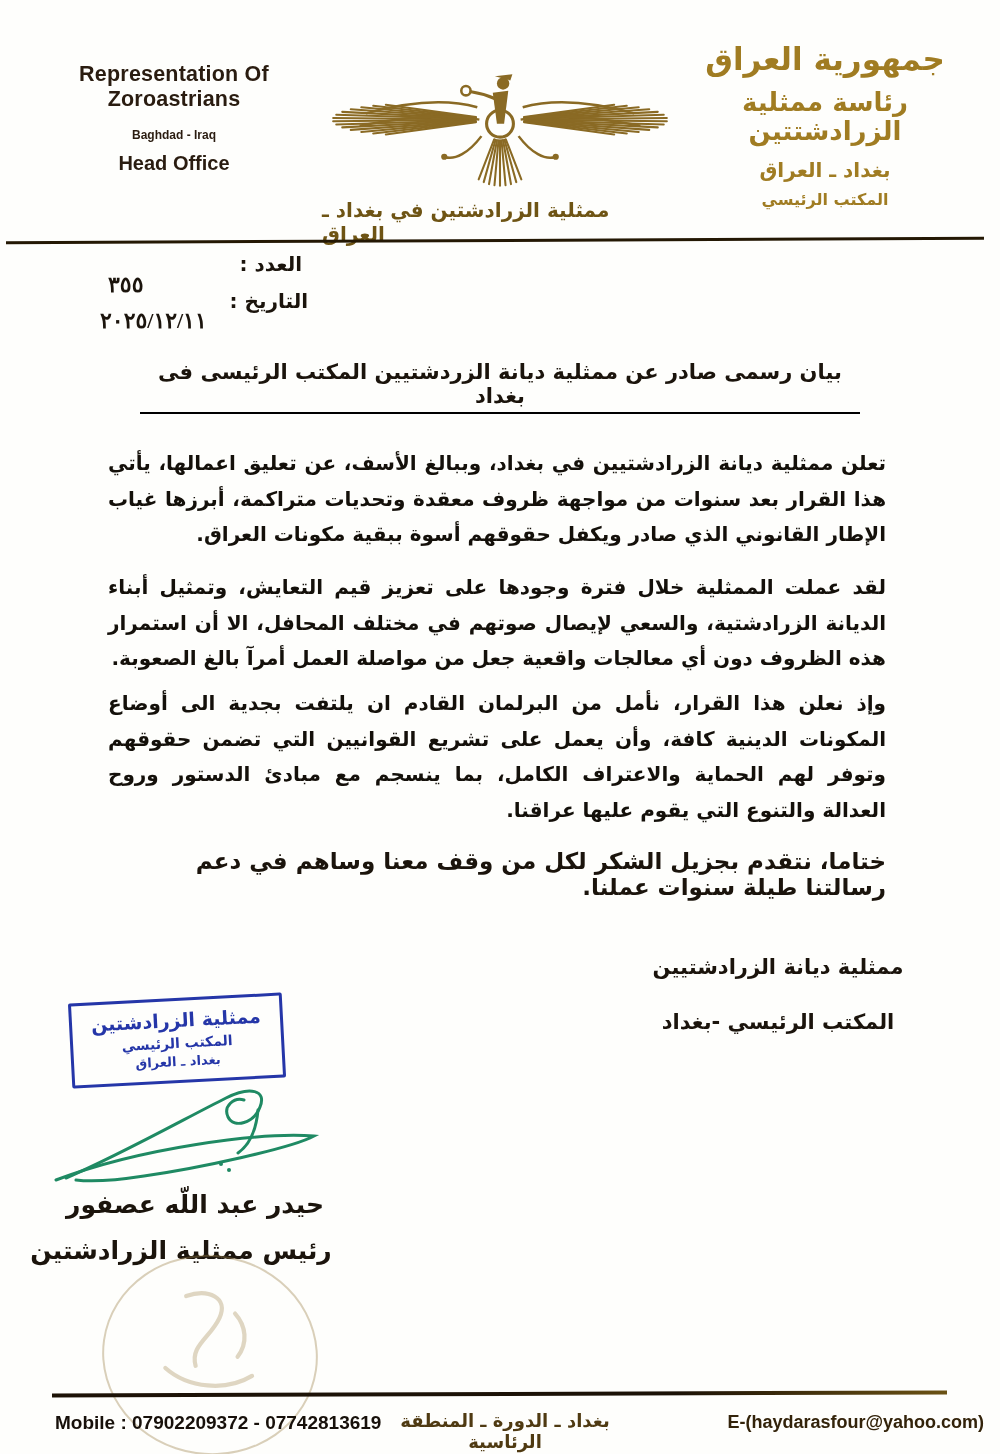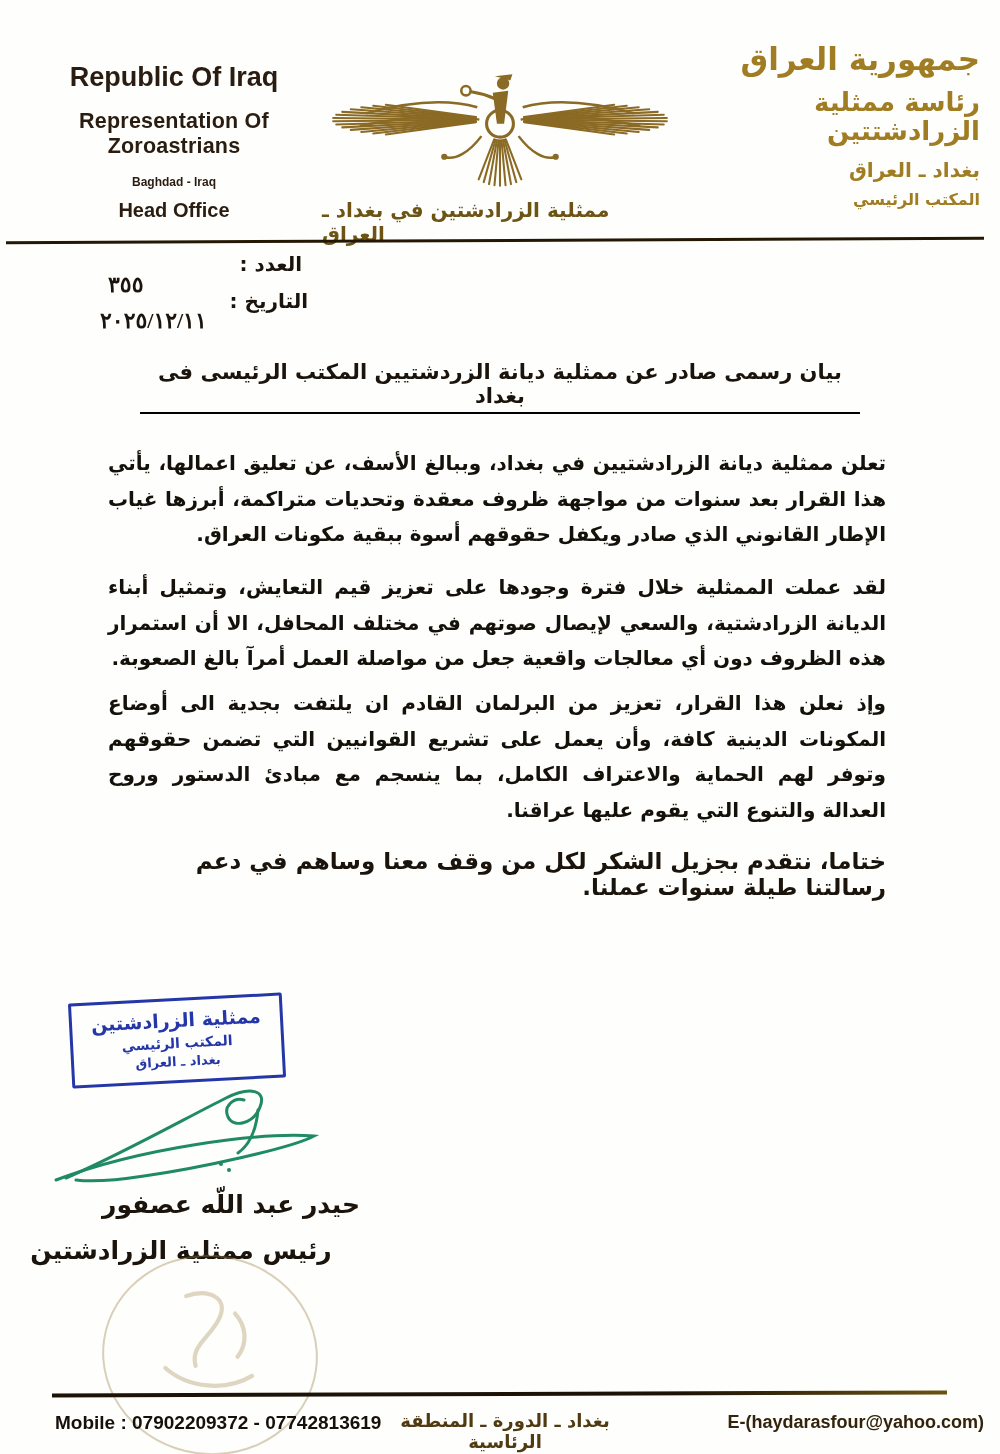--- a/index.html
+++ b/index.html
@@ -10,21 +10,21 @@
   }
   .abs{position:absolute;}
   .rtl{direction:rtl;unicode-bidi:isolate;}
   
   .hdr-en{left:28px;top:62px;width:292px;text-align:center;
     font-family:"Liberation Sans",sans-serif;color:#2a1c10;font-weight:bold;line-height:1.15;}
   .hdr-en .l1{font-size:27px;margin-bottom:16px;}
   .hdr-en .l2{font-size:21.5px;margin-bottom:18px;letter-spacing:.2px;}
   .hdr-en .l3{font-size:12px;margin-bottom:9px;}
   .hdr-en .l4{font-size:20px;}
-  .hdr-ar{right:20px;top:42px;width:310px;color:#a07c22;font-weight:bold;line-height:1.1;}
+  .hdr-ar{right:20px;top:42px;width:310px;text-align:center;color:#a07c22;font-weight:bold;line-height:1.1;}
   .hdr-ar .l1{font-size:31px;margin-bottom:12px;}
   .hdr-ar .l2{font-size:26px;margin-bottom:14px;}
   .hdr-ar .l3{font-size:20px;margin-bottom:10px;}
   .hdr-ar .l4{font-size:16px;}
   .emblem{left:322px;top:68px;width:356px;height:128px;}
   .emblem-caption{left:322px;top:198px;width:356px;text-align:left;
     font-size:20px;font-weight:bold;color:#6e5414;}
   .rule{background:#241804;height:3px;}
   .rule1{left:6px;top:239px;width:978px;transform:rotate(-.25deg);}
   
@@ -40,21 +40,21 @@
   .signoff{right:62px;top:940px;width:320px;text-align:center;font-size:21px;font-weight:600;line-height:2.6;}
   
   .stamp{left:70px;top:998px;width:188px;padding:8px 10px 9px;text-align:center;
     border:3px solid #2536a8;color:#2536a8;transform:rotate(-3deg);line-height:1.25;
     border-radius:2px;background:rgba(255,255,255,.0);}
   .stamp .s1{font-size:19px;font-weight:bold;}
   .stamp .s2{font-size:14px;font-weight:bold;margin-top:2px;}
   .stamp .s3{font-size:13px;font-weight:bold;margin-top:2px;}
   
   .sig-svg{left:48px;top:1080px;width:310px;height:115px;}
-  .sig-name{left:30px;top:1190px;width:330px;text-align:right;font-size:25px;font-weight:bold;}
+  .sig-name{left:30px;top:1190px;width:330px;text-align:center;font-size:25px;font-weight:bold;}
   .sig-title{left:16px;top:1236px;width:330px;text-align:center;font-size:25px;font-weight:bold;}
   
   .seal{left:102px;top:1255px;width:212px;height:196px;border-radius:50%;
     border:2.5px solid rgba(158,132,76,.38);transform:rotate(8deg);}
   .seal svg{width:100%;height:100%;}
   
   .rule2{left:52px;top:1392px;width:895px;height:3.5px;transform:rotate(-.2deg);
     background:linear-gradient(90deg,#1c1206 70%,#6b5214);}
   .ft-mobile{left:55px;top:1412px;font-family:"Liberation Sans",sans-serif;
     font-size:19px;font-weight:bold;color:#17100a;}
@@ -62,21 +62,20 @@
     font-size:18px;font-weight:bold;color:#4f3a12;}
   .ft-email{right:16px;top:1412px;font-family:"Liberation Sans",sans-serif;
     font-size:18px;font-weight:bold;color:#33230a;}
 </style>
 </head>
 <body>
 
 <div class="page">
 
   <div class="abs hdr-en">
-    <div class="l1">Republic Of Iraq</div>
     <div class="l2">Representation Of Zoroastrians</div>
     <div class="l3">Baghdad - Iraq</div>
     <div class="l4">Head Office</div>
   </div>
 
   <div class="abs emblem">
     <svg viewBox="0 0 340 124" width="356" height="128" id="faravahar" aria-hidden="true">
       <g id="wingL" stroke="#8a6a24" stroke-width="2" stroke-linecap="round">
           <line x1="146.71290256937607" y1="52.419218955996676" x2="59.3862872045364" y2="64.3411299711483"></line>
           <line x1="146.51114378860385" y1="52.05284498895386" x2="47.185430540697865" y2="63.395494888196815"></line>
@@ -153,23 +152,27 @@
   <div class="abs rtl meta-val" style="left:108px;top:272px;">٣٥٥</div>
   <div class="abs rtl meta-lbl" style="right:692px;top:289px;">التاريخ :</div>
   <div class="abs rtl meta-val" style="left:100px;top:308px;">٢٠٢٥/١٢/١١</div>
 
   <div class="abs title rtl">
     <span>بيان رسمى صادر عن ممثلية ديانة الزردشتيين المكتب الرئيسى فى بغداد</span>
   </div>
 
   <div class="abs para rtl" style="top:446px;">تعلن ممثلية ديانة الزرادشتيين في بغداد، وببالغ الأسف، عن تعليق اعمالها، يأتي هذا القرار بعد سنوات من مواجهة ظروف معقدة وتحديات متراكمة، أبرزها غياب الإطار القانوني الذي صادر ويكفل حقوقهم أسوة ببقية مكونات العراق.</div>
   <div class="abs para rtl" style="top:570px;">لقد عملت الممثلية خلال فترة وجودها على تعزيز قيم التعايش، وتمثيل أبناء الديانة الزرادشتية، والسعي لإيصال صوتهم في مختلف المحافل، الا أن استمرار هذه الظروف دون أي معالجات واقعية جعل من مواصلة العمل أمرآ بالغ الصعوبة.</div>
-  <div class="abs para rtl" style="top:686px;">وإذ نعلن هذا القرار، تعزيز من البرلمان القادم ان يلتفت بجدية الى أوضاع المكونات الدينية كافة، وأن يعمل على تشريع القوانيين التي تضمن حقوقهم وتوفر لهم الحماية والاعتراف الكامل، بما ينسجم مع مبادئ الدستور وروح العدالة والتنوع التي يقوم عليها عراقنا.</div>
+  <div class="abs para rtl" style="top:686px;">وإذ نعلن هذا القرار، نأمل من البرلمان القادم ان يلتفت بجدية الى أوضاع المكونات الدينية كافة، وأن يعمل على تشريع القوانيين التي تضمن حقوقهم وتوفر لهم الحماية والاعتراف الكامل، بما ينسجم مع مبادئ الدستور وروح العدالة والتنوع التي يقوم عليها عراقنا.</div>
   <div class="abs closing rtl">ختاما، نتقدم بجزيل الشكر لكل من وقف معنا وساهم في دعم رسالتنا طيلة سنوات عملنا.</div>
 
+  <div class="abs signoff rtl">
+    <div>ممثلية ديانة الزرادشتيين</div>
+    <div>المكتب الرئيسي -بغداد</div>
+  </div>
 
   <div class="abs stamp rtl">
     <div class="s1">ممثلية الزرادشتين</div>
     <div class="s2">المكتب الرئيسي</div>
     <div class="s3">بغداد ـ العراق</div>
   </div>
 
   <div class="abs sig-svg">
     <svg viewBox="0 0 310 115" width="310" height="115" aria-hidden="true">
       <g fill="none" stroke="#1f8a63" stroke-width="3" stroke-linecap="round">

